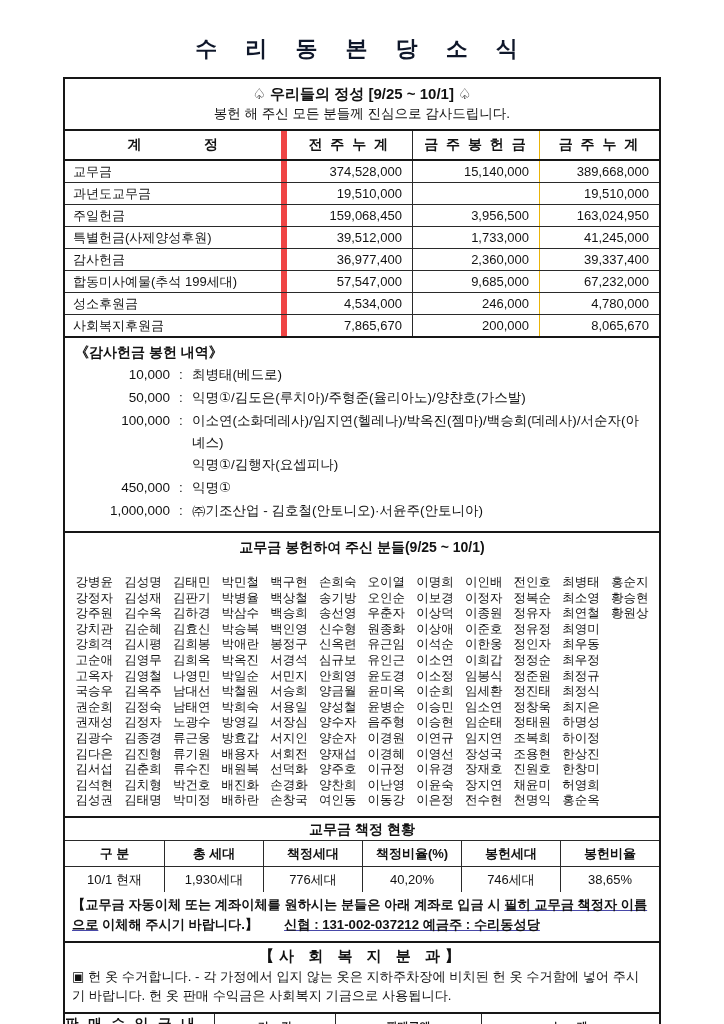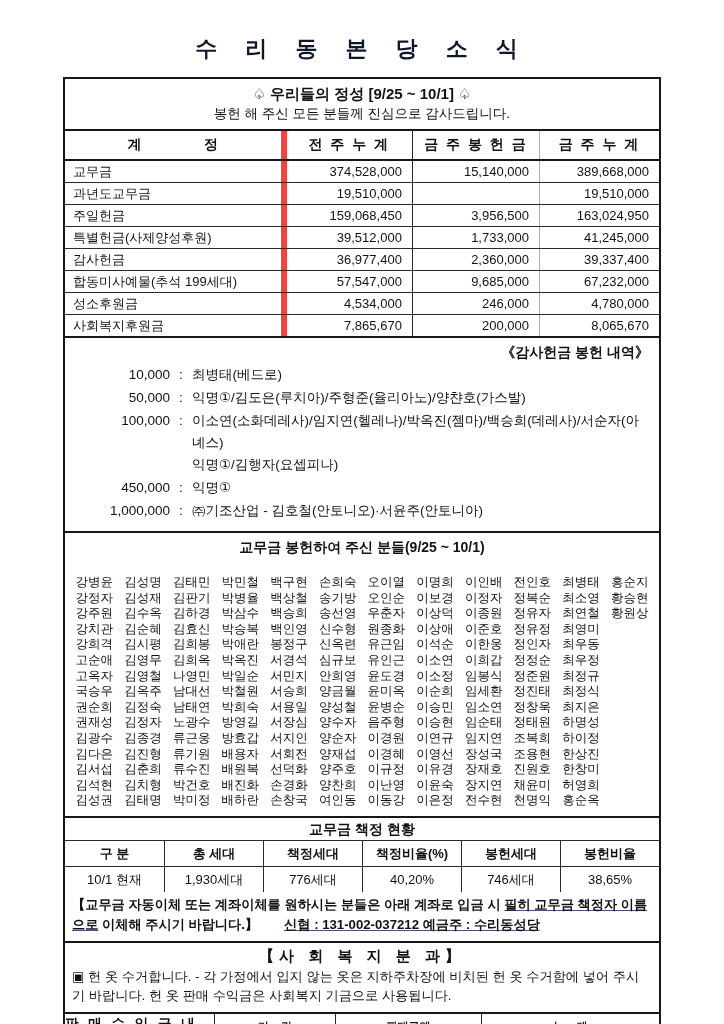--- a/index.html
+++ b/index.html
@@ -31,21 +31,21 @@
   .c2{flex:0 0 22.1%;border-left:6px solid #ef4444;}
   .c3{flex:0 0 21.4%;border-left:1px solid #2a2a2a;}
   .c4{flex:1 1 auto;border-left:1px solid #eab308;}
   .off-head .c1{justify-content:space-evenly;padding-left:0;}
   .off-head .c2,.off-head .c3,.off-head .c4{justify-content:center;letter-spacing:2px;}
   .off-row:not(.off-head) .c2,.off-row:not(.off-head) .c3,.off-row:not(.off-head) .c4{justify-content:flex-end;padding-right:10px;}
   .off-row:not(.off-head){font-size:13px;align-items:flex-end;}
 
   
   .thanks{padding:4px 10px 9px 10px;font-size:13.5px;}
-  .thanks-title{font-weight:bold;font-size:14px;line-height:21px;text-align:right;}
+  .thanks-title{font-weight:bold;font-size:14px;line-height:21px;}
   .th-item{display:flex;line-height:22px;margin-top:1px;}
   .th-amount{flex:0 0 95px;text-align:right;}
   .th-sep{flex:0 0 22px;text-align:center;}
   .th-names{flex:1 1 auto;white-space:pre-line;}
 
   
   .donors{padding:3px 5px 7px 5px;}
   .donors-title{text-align:center;font-weight:bold;font-size:14px;line-height:22px;margin-bottom:17px;}
   .donor-grid{display:grid;grid-template-columns:repeat(12,1fr);}
   .donor-cell{font-size:12.5px;line-height:15.6px;text-align:center;white-space:nowrap;}

